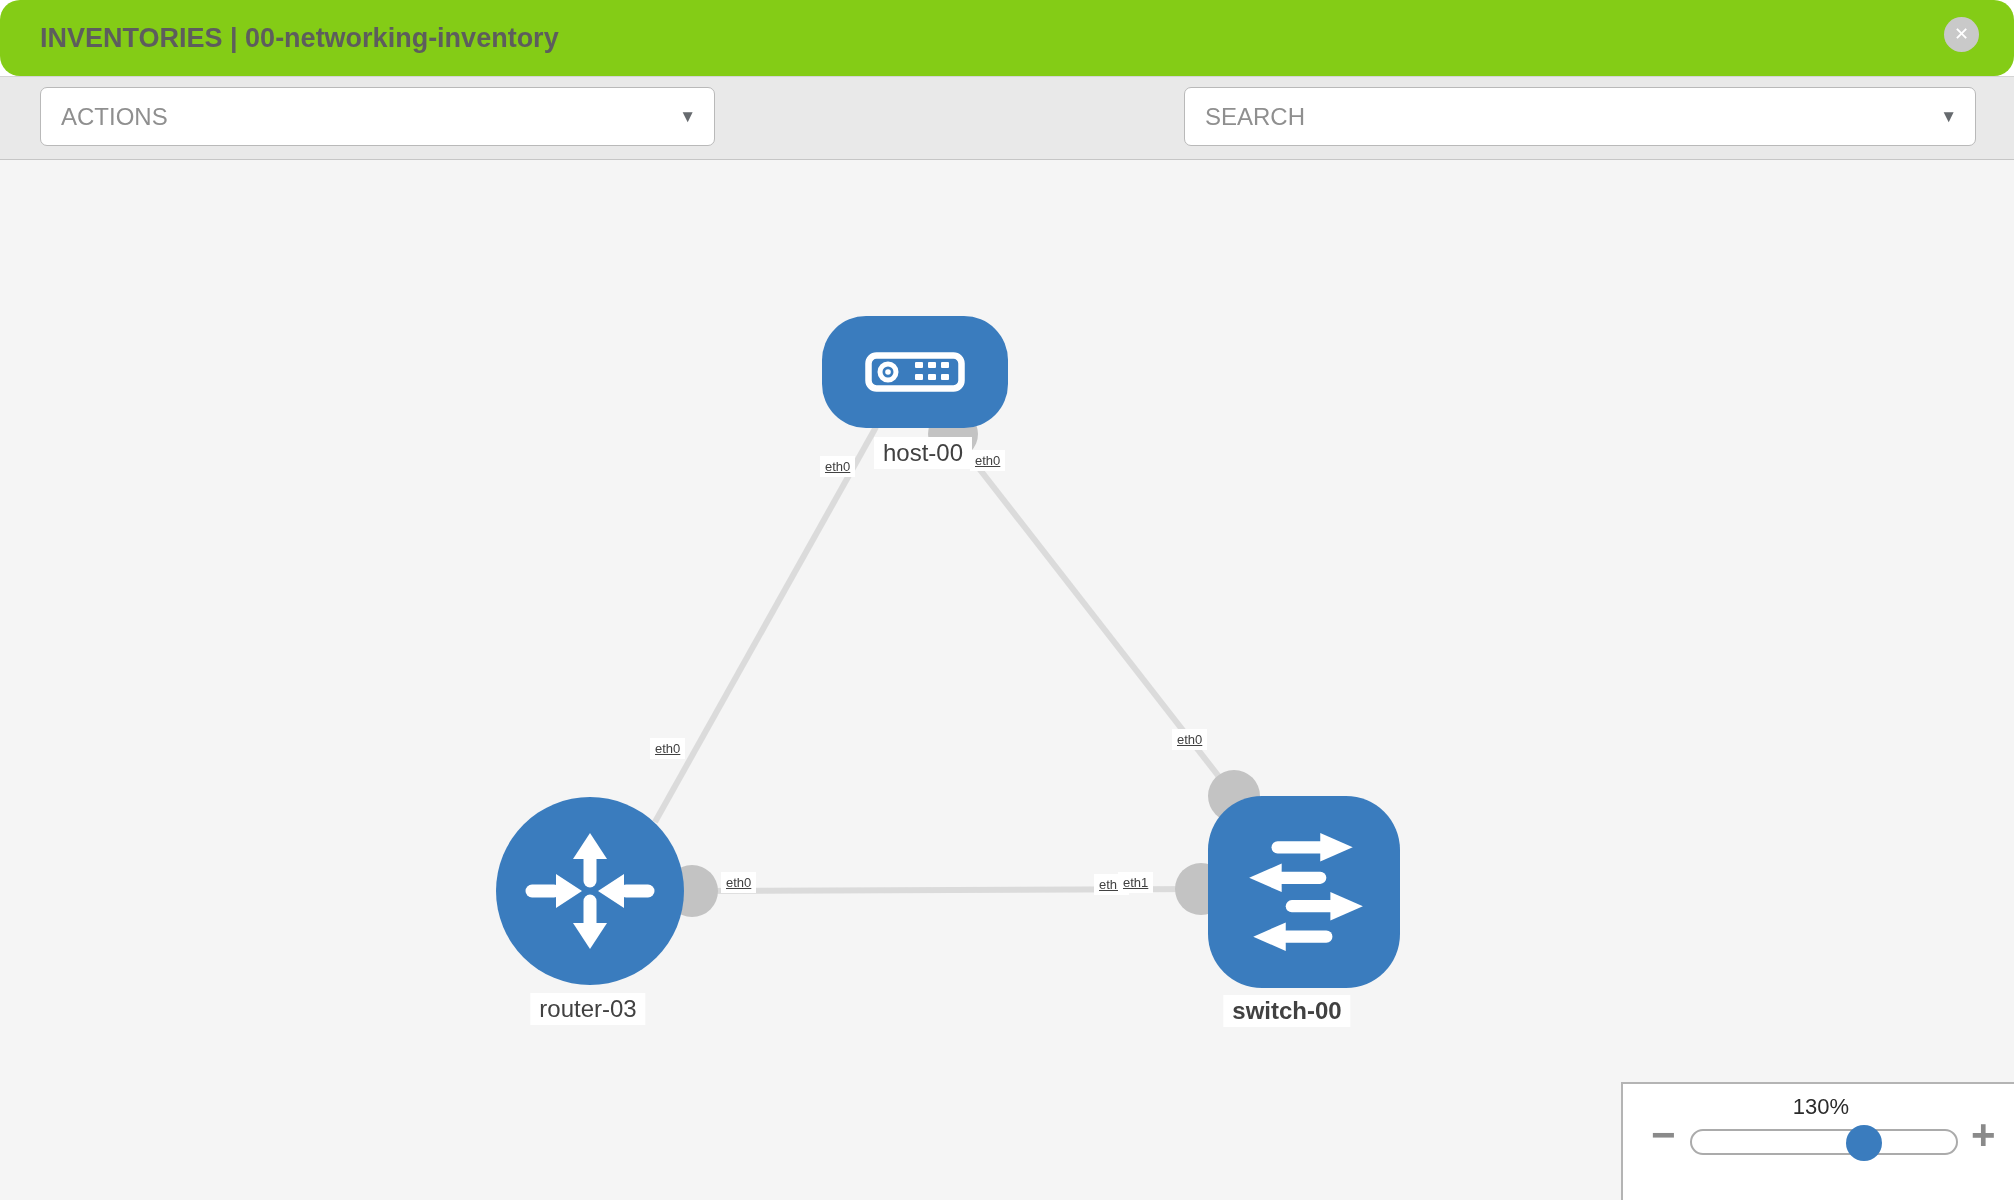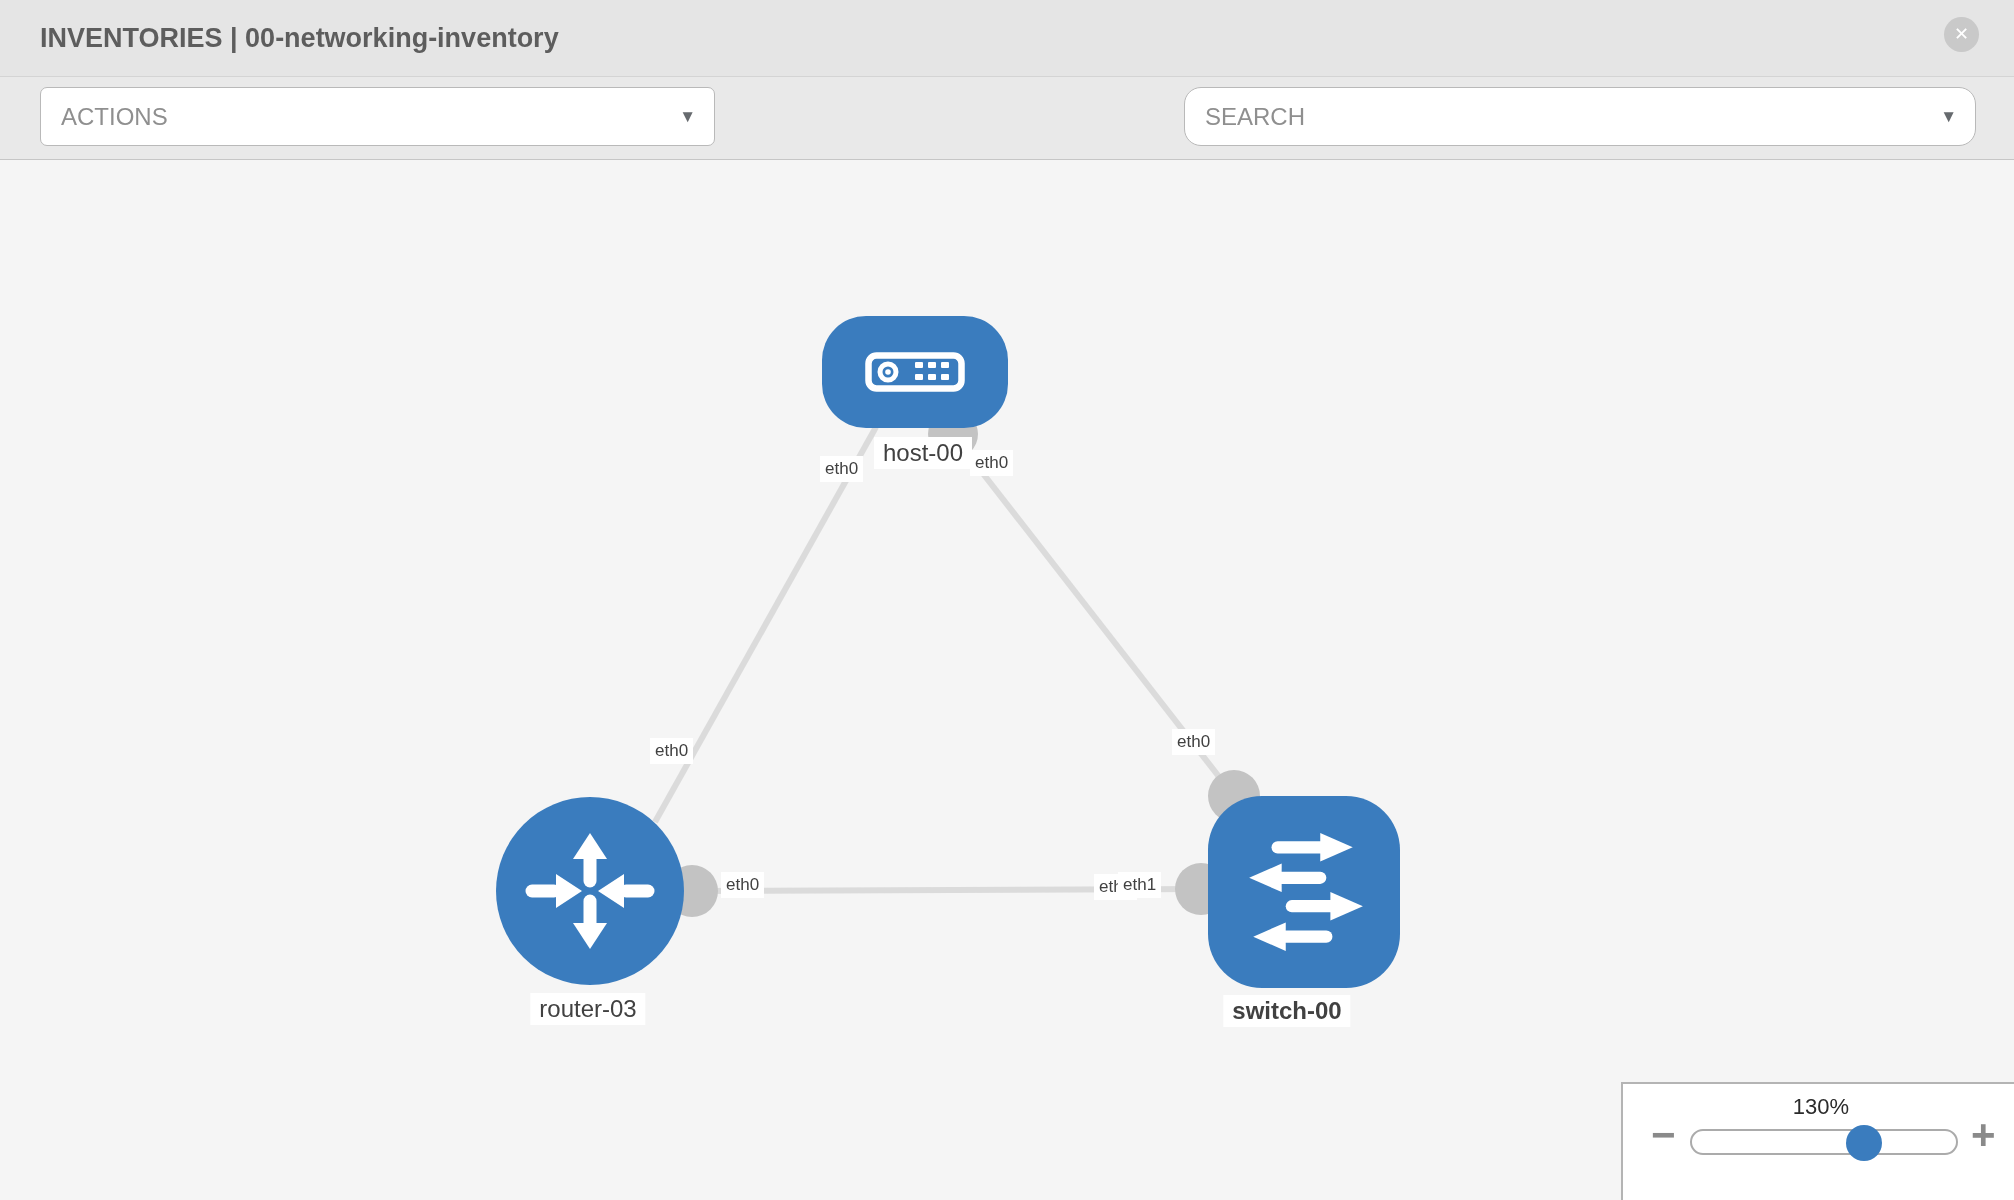--- a/index.html
+++ b/index.html
@@ -2,41 +2,41 @@
 <html><head>
 <meta charset="utf-8">
 <style>
   html,body{margin:0;padding:0;}
   body{
     position:relative;width:2014px;height:1200px;overflow:hidden;
     background:#ffffff;
     font-family:"Liberation Sans","DejaVu Sans",sans-serif;
   }
   
-  .header{position:absolute;top:0;left:0;width:2014px;height:76px;background:#e5e5e5;}
+  .header{position:absolute;top:0;left:0;width:2014px;height:76px;background:#84cc16;border-radius:20px;}
   .header-title{position:absolute;left:40px;top:0;line-height:76px;font-size:27px;font-weight:bold;color:#5d5d5d;}
   .close-btn{position:absolute;top:17px;left:1944px;width:35px;height:35px;border-radius:50%;
     background:#c9c9c9;color:#ffffff;font-size:18px;font-weight:bold;text-align:center;line-height:35px;cursor:pointer;}
   
   .toolbar{position:absolute;top:76px;left:0;width:2014px;height:82px;background:#e9e9e9;
     border-top:1px solid #d4d4d4;border-bottom:1px solid #c6c6c6;}
   .combo{position:absolute;top:10px;height:59px;background:#ffffff;border:1px solid #b9b9b9;border-radius:7px;
     box-sizing:border-box;cursor:pointer;}
   .combo-label{position:absolute;left:20px;top:0;line-height:57px;font-size:24px;color:#8f8f8f;}
   .combo-caret{position:absolute;right:18px;top:0;line-height:57px;font-size:17px;color:#666a6e;}
   .tool-btn{position:absolute;top:99px;width:40px;height:40px;cursor:pointer;}
   
   .canvas{position:absolute;top:160px;left:0;width:2014px;height:1040px;background:#f5f5f5;}
   .links-svg{position:absolute;top:0;left:0;}
   .node{position:absolute;background:#3a7cbe;display:flex;align-items:center;justify-content:center;cursor:pointer;}
   .node-host{left:822px;top:156px;width:186px;height:112px;border-radius:44px;}
   .node-router{left:496px;top:637px;width:188px;height:188px;border-radius:50%;}
   .node-switch{left:1208px;top:636px;width:192px;height:192px;border-radius:54px;}
   .chip{position:absolute;background:#ffffff;color:#414141;white-space:nowrap;}
-  .chip-if{font-size:17px;padding:3px 5px;}
+  .chip-if{font-size:13px;padding:3px 5px;text-decoration:underline;}
   .chip-name{font-size:24px;padding:2px 9px;transform:translateX(-50%);}
   
   .zoom-panel{position:absolute;left:1621px;top:1082px;width:400px;height:125px;background:#ffffff;
     border:2px solid #b4b4b4;box-sizing:border-box;}
   .zoom-level{position:absolute;top:10px;left:0;width:100%;text-align:center;font-size:22px;color:#2b2b2b;}
   .zoom-minus{position:absolute;left:28px;top:30px;font-size:42px;font-weight:bold;color:#8a8a8a;cursor:pointer;line-height:42px;}
   .zoom-plus{position:absolute;left:348px;top:30px;font-size:42px;font-weight:bold;color:#8a8a8a;cursor:pointer;line-height:42px;}
   .zoom-track{position:absolute;left:67px;top:45px;width:268px;height:26px;border:2px solid #ababab;border-radius:15px;
     background:#ffffff;box-sizing:border-box;cursor:pointer;}
   .zoom-knob{position:absolute;left:223px;top:41px;width:36px;height:36px;border-radius:50%;background:#3a7cbe;cursor:grab;}
@@ -67,21 +67,21 @@
 
   <div class="tool-btn" style="left:1117px;">
     <svg width="40" height="40" viewBox="0 0 40 40">
       <circle cx="11" cy="13" r="6.5" fill="none" stroke="#78828a" stroke-width="5.5"></circle>
       <line x1="16" y1="18" x2="32" y2="34" stroke="#78828a" stroke-width="6.5" stroke-linecap="round"></line>
       <line x1="26.5" y1="28.5" x2="22.5" y2="32.5" stroke="#78828a" stroke-width="5" stroke-linecap="round"></line>
       <line x1="32" y1="33" x2="27.5" y2="37.5" stroke="#78828a" stroke-width="5" stroke-linecap="round"></line>
     </svg>
   </div>
 
-  <div class="combo" style="left:1184px;width:792px;border-radius:17px;">
+  <div class="combo" style="left:1184px;width:792px;">
     <span class="combo-label">SEARCH</span>
     <span class="combo-caret">▼</span>
   </div>
 </div>
 
 <div class="canvas">
 
   <svg class="links-svg" width="2014" height="1040">
     <line x1="876" y1="267" x2="655" y2="662" stroke="#dbdbdb" stroke-width="6"></line>
     <line x1="953" y1="275" x2="1234" y2="636" stroke="#dbdbdb" stroke-width="6"></line>

